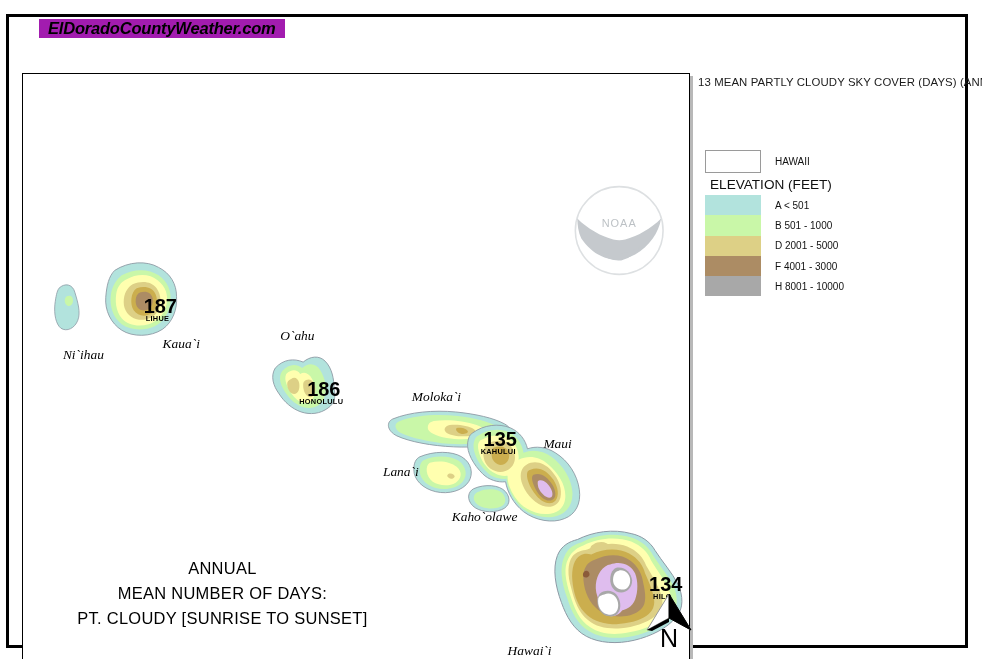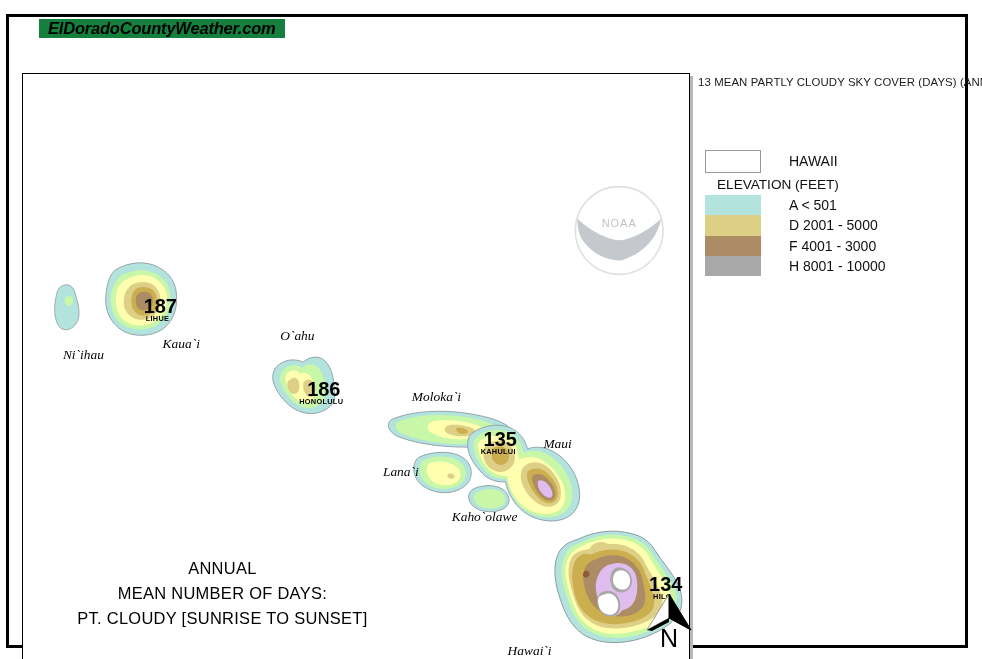--- a/index.html
+++ b/index.html
@@ -22,21 +22,21 @@
     top: 14px;
     width: 962px;
     height: 634px;
     border: 3px solid #000000;
     box-sizing: border-box;
   }
   #brand-title {
     position: absolute;
     left: 30px;
     top: 2px;
-    background: #15803d;
+    background: #a21caf;
     padding: 0 9px 0 9px;
     font-family: "Liberation Sans", sans-serif;
     font-style: italic;
     font-weight: bold;
     font-size: 16.5px;
     letter-spacing: -0.2px;
     color: #000000;
     white-space: nowrap;
     z-index: 5;
   }
@@ -85,30 +85,30 @@
     flex: 0 0 auto;
     box-sizing: border-box;
   }
   .swatch.hollow {
     border: 1.5px solid #9a9a9a;
     background: #ffffff;
     height: 23px;
   }
   .swatch.blank { background: transparent; }
   .legend-label {
-    margin-left: 28px;
-    font-size: 14px;
+    margin-left: 14px;
+    font-size: 10px;
     color: #111111;
     white-space: nowrap;
   }
   #legend-hawaii-row { height: 28px; }
   #elevation-title {
     font-size: 13.6px;
     color: #111111;
-    margin: 2px 0 3px 12px;
+    margin: 2px 0 3px 5px;
     white-space: nowrap;
   }
 
   
   #compass {
     position: absolute;
     left: 634px;
     top: 592px;
     width: 70px;
     height: 64px;
@@ -296,20 +296,24 @@
     <div class="legend-label">HAWAII</div>
   </div>
 
   <div id="elevation-title">ELEVATION (FEET)</div>
 
   <div class="legend-row">
     <div class="swatch" style="background:#b2e3dd"></div>
     <div class="legend-label">A &lt; 501</div>
   </div>
   <div class="legend-row">
+    <div class="swatch" style="background:#c9f7a8"></div>
+    <div class="legend-label">B 501 - 1000</div>
+  </div>
+  <div class="legend-row">
     <div class="swatch" style="background:#ddd086"></div>
     <div class="legend-label">D 2001 - 5000</div>
   </div>
   <div class="legend-row">
     <div class="swatch" style="background:#ac8c64"></div>
     <div class="legend-label">F 4001 - 3000</div>
   </div>
   <div class="legend-row">
     <div class="swatch" style="background:#a8a8a8"></div>
     <div class="legend-label">H 8001 - 10000</div>

